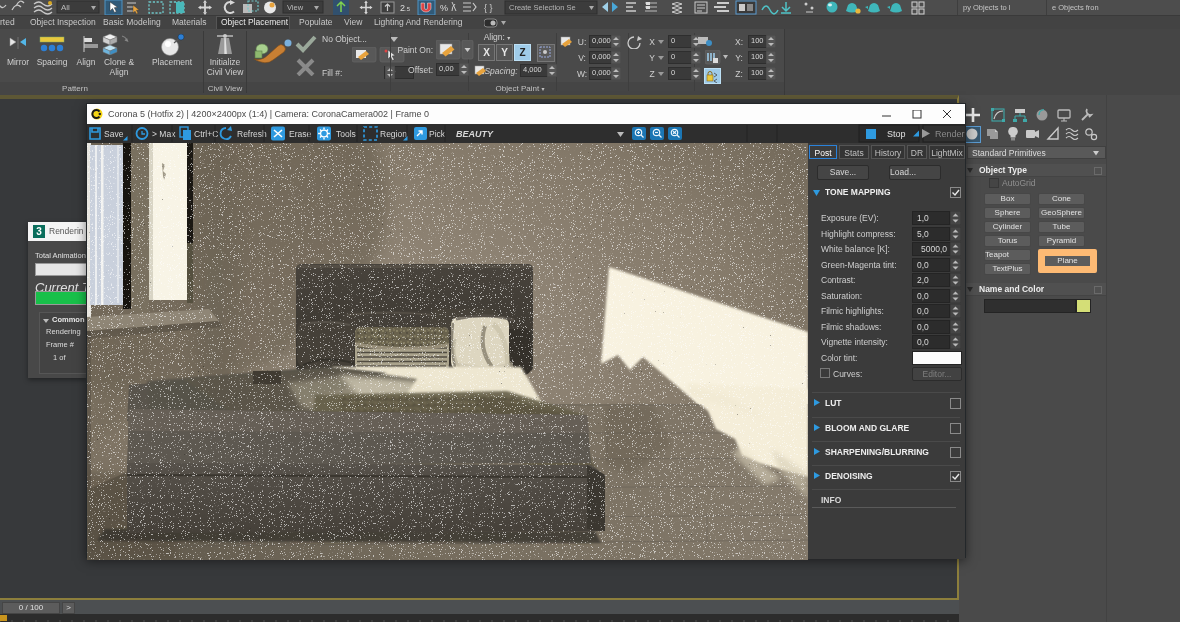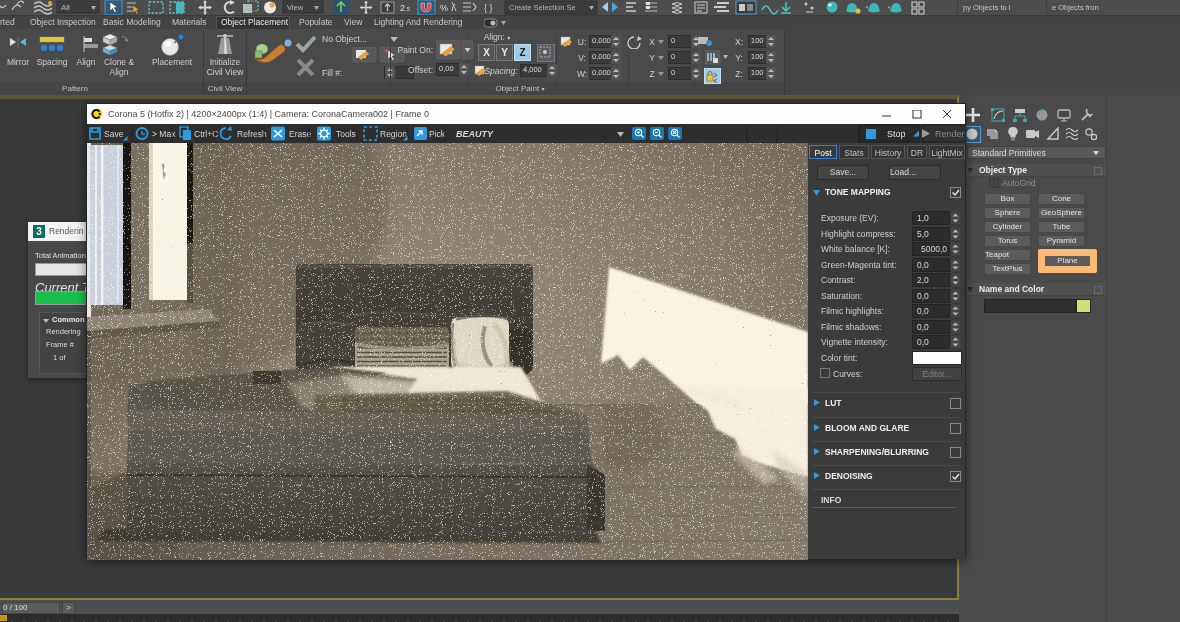--- a/index.html
+++ b/index.html
@@ -345,21 +345,21 @@
  <div class="rfield" style="left:748px;top:38px;width:17px;height:11px;">100</div>
  <svg class="ab" style="left:766px;top:38px" width="10" height="13">
           <rect width="10" height="13" fill="#565656" stroke="#3a3a3a" stroke-width=".5"></rect>
           <path d="M2 5 l3-3 l3 3 z M2 8 l3 3 l3-3 z" fill="#bbb"></path>
         </svg>
 </path></div>
 
 <div class="ab" id="vp"></div>
 
 <div class="ab" id="tslider">
- <div class="ab" style="left:2px;top:2px;width:56px;height:10px;background:#5c5c5c;border:1px solid #454545;color:#e0e0e0;font-size:8px;line-height:10px;">0 / 100</div>
+ <div class="ab" style="left:2px;top:2px;width:56px;height:10px;background:#5c5c5c;border:1px solid #454545;color:#e0e0e0;font-size:8px;line-height:10px;text-align:center;">0 / 100</div>
  <div class="ab" style="left:62px;top:2px;width:11px;height:10px;background:#5c5c5c;border:1px solid #454545;color:#ddd;font-size:8px;line-height:10px;text-align:center;">&gt;</div>
 </div>
 <div class="ab" id="trackbar">
  <svg width="1180" height="8">
         <g stroke="#4e4e4e" stroke-width="1">
           <path d="M0 0 v8 M12 0 v8 M24 0 v8 M36 0 v8 M48 0 v8 M60 0 v8 M72 0 v8 M84 0 v8 M96 0 v8 M108 0 v8 M120 0 v8 M132 0 v8 M144 0 v8 M156 0 v8 M168 0 v8 M180 0 v8 M192 0 v8 M204 0 v8 M216 0 v8 M228 0 v8 M240 0 v8 M252 0 v8 M264 0 v8 M276 0 v8 M288 0 v8 M300 0 v8 M312 0 v8 M324 0 v8 M336 0 v8 M348 0 v8 M360 0 v8 M372 0 v8 M384 0 v8 M396 0 v8 M408 0 v8 M420 0 v8 M432 0 v8 M444 0 v8 M456 0 v8 M468 0 v8 M480 0 v8 M492 0 v8 M504 0 v8 M516 0 v8 M528 0 v8 M540 0 v8 M552 0 v8 M564 0 v8 M576 0 v8 M588 0 v8 M600 0 v8 M612 0 v8 M624 0 v8 M636 0 v8 M648 0 v8 M660 0 v8 M672 0 v8 M684 0 v8 M696 0 v8 M708 0 v8 M720 0 v8 M732 0 v8 M744 0 v8 M756 0 v8 M768 0 v8 M780 0 v8 M792 0 v8 M804 0 v8 M816 0 v8 M828 0 v8 M840 0 v8 M852 0 v8 M864 0 v8 M876 0 v8 M888 0 v8 M900 0 v8 M912 0 v8 M924 0 v8 M936 0 v8 M948 0 v8 M960 0 v8 M972 0 v8 M984 0 v8 M996 0 v8 M1008 0 v8 M1020 0 v8 M1032 0 v8 M1044 0 v8 M1056 0 v8 M1068 0 v8 M1080 0 v8 M1092 0 v8 M1104 0 v8 M1116 0 v8 M1128 0 v8 M1140 0 v8 M1152 0 v8 M1164 0 v8 M1176 0 v8"></path>
         </g>
       </svg>
  <div class="ab" style="left:0;top:1px;width:7px;height:6px;background:#c8941e;"></div>
 </div>

